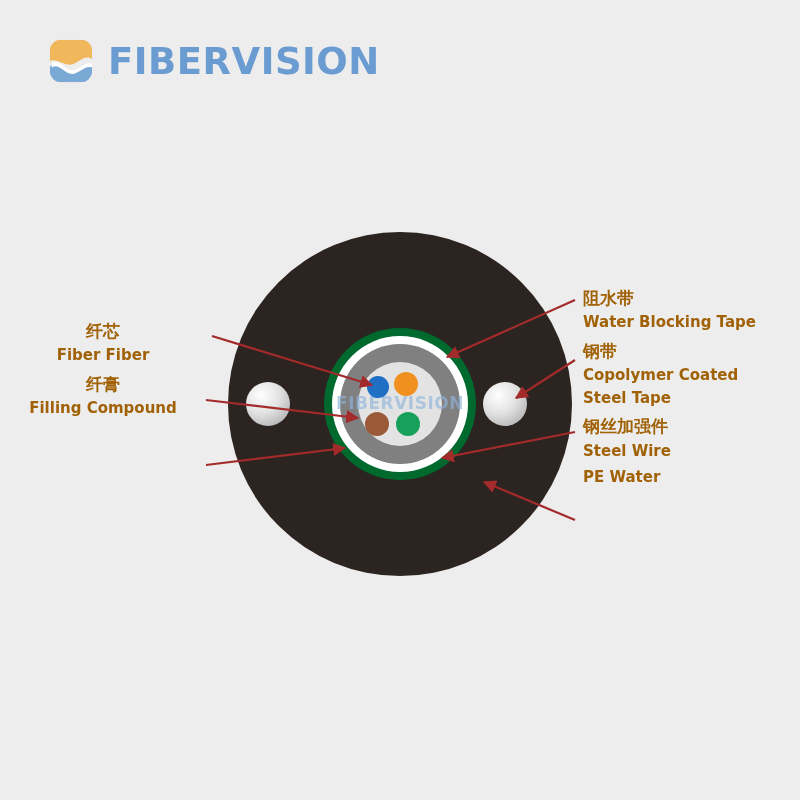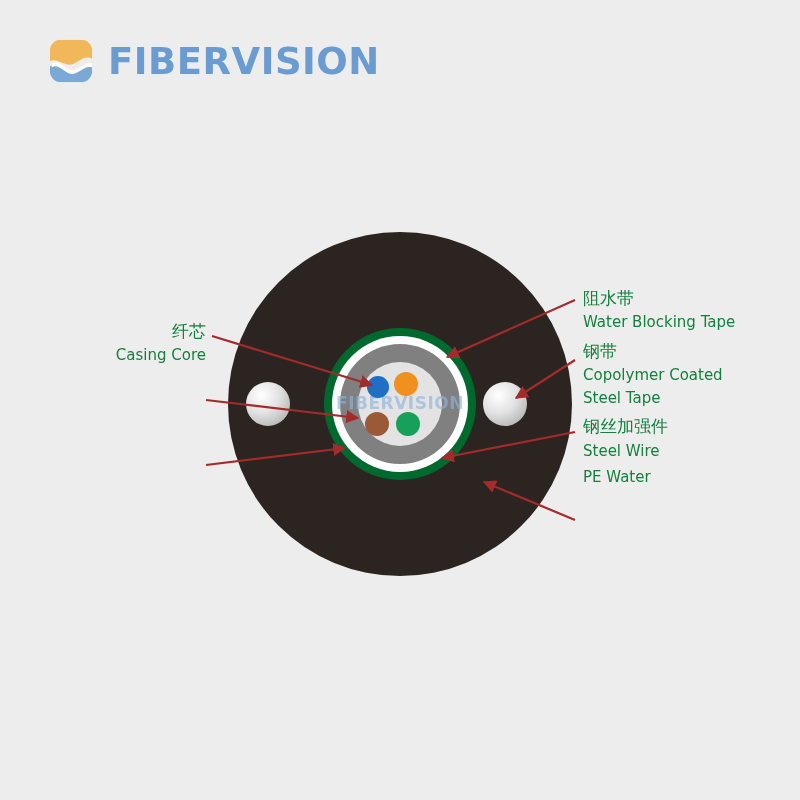--- a/index.html
+++ b/index.html
@@ -48,40 +48,40 @@
   }
   #cable-svg {
     position: absolute;
     left: 0;
     top: 0;
   }
 
   
   .label-group {
     position: absolute;
-    color: #15803d;
-    font-weight: normal;
+    color: #a16207;
+    font-weight: bold;
     font-family: "DejaVu Sans", "Liberation Sans", sans-serif;
   }
   .label-cn {
     font-size: 17px;
     line-height: 1.55;
     white-space: nowrap;
   }
   .label-en {
     font-size: 15px;
     line-height: 1.55;
     white-space: nowrap;
   }
 
   #labels-left {
     left: 0;
     top: 318px;
     width: 206px;
-    text-align: right;
+    text-align: center;
   }
   #labels-left .label-block { margin-bottom: 3px; }
 
   #labels-right {
     left: 583px;
     top: 285px;
     width: 215px;
     text-align: left;
   }
   #labels-right .label-block { margin-bottom: 3px; }
@@ -150,21 +150,25 @@
 
     <line x1="575" y1="300" x2="447" y2="357" stroke="#a32b2b" stroke-width="2.2" marker-end="url(#arrowHead)"></line>
     <line x1="575" y1="360" x2="516" y2="398" stroke="#a32b2b" stroke-width="2.2" marker-end="url(#arrowHead)"></line>
     <line x1="575" y1="432" x2="442" y2="458" stroke="#a32b2b" stroke-width="2.2" marker-end="url(#arrowHead)"></line>
     <line x1="575" y1="520" x2="484" y2="482" stroke="#a32b2b" stroke-width="2.2" marker-end="url(#arrowHead)"></line>
   </svg>
 
   <div id="labels-left" class="label-group">
     <div class="label-block">
       <div class="label-cn">纤芯</div>
-      <div class="label-en">Casing Core</div>
+      <div class="label-en">Fiber Fiber</div>
+    </div>
+    <div class="label-block">
+      <div class="label-cn">纤膏</div>
+      <div class="label-en">Filling Compound</div>
     </div>
     <div class="label-block">
     </div>
   </div>
 
   <div id="labels-right" class="label-group">
     <div class="label-block">
       <div class="label-cn">阻水带</div>
       <div class="label-en">Water Blocking Tape</div>
     </div>

